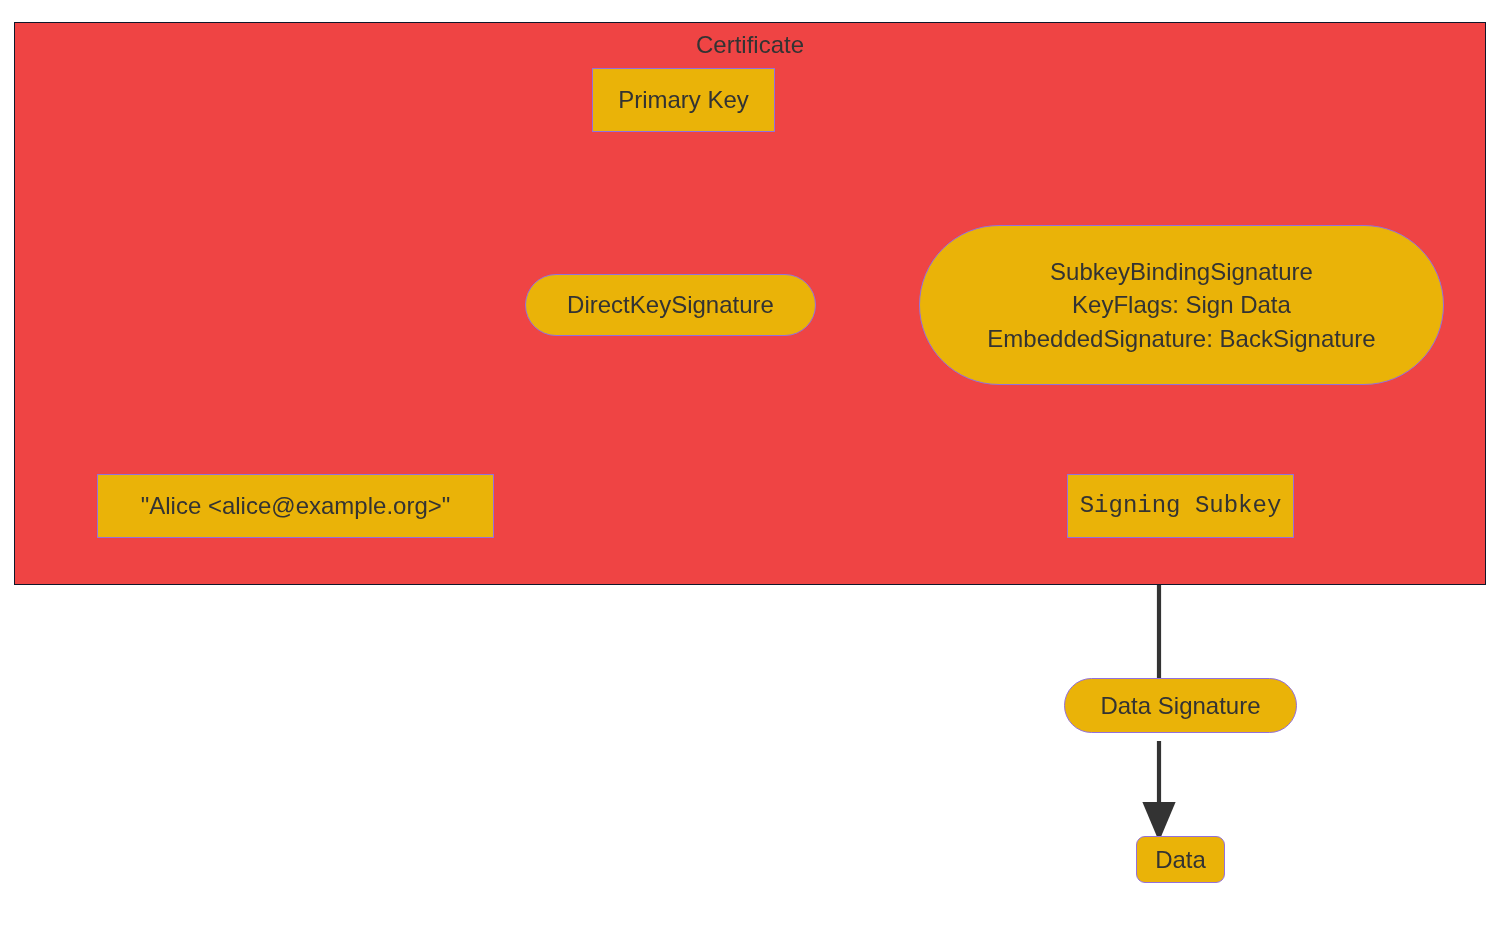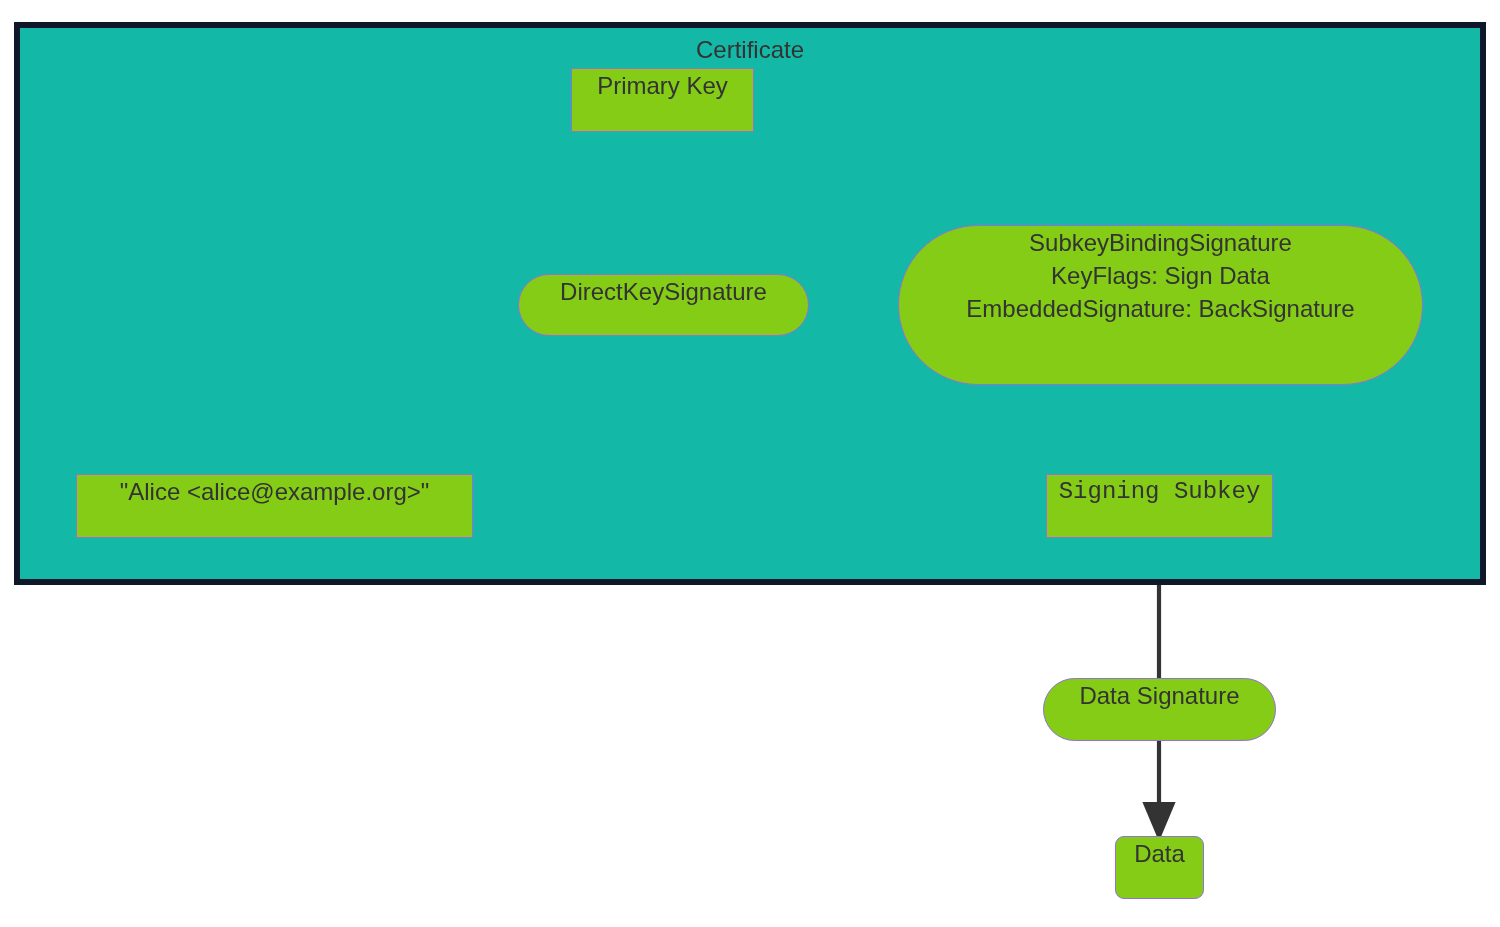--- a/index.html
+++ b/index.html
@@ -25,49 +25,50 @@
     top: 0;
     width: 1500px;
     height: 927px;
     pointer-events: none;
   }
 
   
   .cluster {
     position: absolute;
     box-sizing: border-box;
-    background: #14b8a6;
-    border: 6px solid #0f172a;
+    background: #ef4444;
+    border: 1px solid #0f172a;
     border-radius: 0px;
   }
   .cluster-label {
     position: absolute;
     top: 8px;
     left: 0;
     width: 100%;
     text-align: center;
     font-size: 24px;
     color: #333333;
     white-space: nowrap;
   }
 
   
   .node {
     position: absolute;
     box-sizing: border-box;
-    background: #84cc16;
+    background: #eab308;
     border: 1.6px solid #9370db;
     color: #333333;
     display: flex;
-    align-items: flex-start;
+    align-items: center;
     justify-content: center;
     text-align: center;
     font-size: 24px;
     line-height: 1.38;
     white-space: pre;
+    margin-left: 21px;
   }
   .node.rect      { border-radius: 0px; }
   .node.rounded   { border-radius: 9px; }
   .node.stadium   { border-radius: 999px; }
   .node-label { display: block; }
 </style>
 </head>
 <body>
 
 <div id="diagram-root">
@@ -98,39 +99,39 @@
 
   <div class="cluster" id="cluster-certificate" style="left: 14px; top: 22px; width: 1472px; height: 563px;">
     <div class="cluster-label">Certificate</div>
   </div>
 
   <div class="node rect" id="node-primary-key" style="left: 571px; top: 68px; width: 183px; height: 64px;">
     <span class="node-label">Primary Key</span>
   </div>
 
 
-  <div class="node stadium" id="node-direct-key-signature" style="left: 518px; top: 274px; width: 291px; height: 62px;">
+  <div class="node stadium" id="node-direct-key-signature" style="left: 504px; top: 274px; width: 291px; height: 62px;">
     <span class="node-label">DirectKeySignature</span>
   </div>
 
   <div class="node stadium" id="node-subkey-binding-signature" style="left: 898px; top: 225px; width: 525px; height: 160px;">
     <span class="node-label">SubkeyBindingSignature
 KeyFlags: Sign Data
 EmbeddedSignature: BackSignature</span>
   </div>
 
   <div class="node rect" id="node-user-id" style="left: 76px; top: 474px; width: 397px; height: 64px;">
     <span class="node-label">"Alice &lt;alice@example.org&gt;"</span>
   </div>
 
   <div class="node rect" id="node-signing-subkey" style="left: 1046px; top: 474px; width: 227px; height: 64px; font-family: Liberation Mono, monospace;">
     <span class="node-label">Signing Subkey</span>
   </div>
 
-  <div class="node stadium" id="node-data-signature" style="left: 1043px; top: 678px; width: 233px; height: 63px;">
+  <div class="node stadium" id="node-data-signature" style="left: 1043px; top: 678px; width: 233px; height: 55px;">
     <span class="node-label">Data Signature</span>
   </div>
 
-  <div class="node rounded" id="node-data" style="left: 1115px; top: 836px; width: 89px; height: 63px;">
+  <div class="node rounded" id="node-data" style="left: 1115px; top: 836px; width: 89px; height: 47px;">
     <span class="node-label">Data</span>
   </div>
 
 </div>
 
 </body></html>

